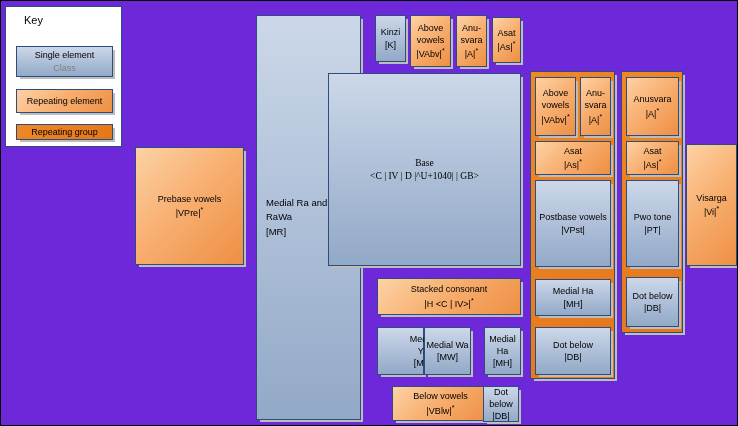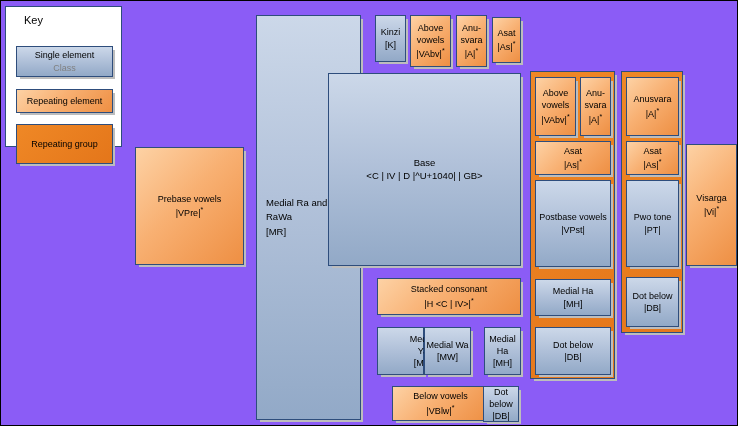--- a/index.html
+++ b/index.html
@@ -1,16 +1,16 @@
 <!DOCTYPE html>
 <html><head>
 <meta charset="utf-8">
 <style>
   html,body { margin:0; padding:0; background:#fff; font-family:"Liberation Sans", sans-serif; }
-  #stage { position:relative; width:738px; height:426px; background:#8b5cf6;
+  #stage { position:relative; width:738px; height:426px; background:#6d28d9;
            border:1px solid #000; box-sizing:border-box; overflow:hidden; }
 
   .bx { position:absolute; box-sizing:border-box; border:1.5px solid #2e4d7c;
         display:flex; flex-direction:column; align-items:center; justify-content:center;
         text-align:center; font-size:9px; line-height:1.35; color:#000;
         box-shadow:3px 3px 0 -1px #bdbdbd; }
   .blue { background:linear-gradient(to bottom, #ccd8e9 0%, #b2c2da 45%, #92a9c7 100%); }
   .org  { background:linear-gradient(135deg, #fdd2a5 0%, #f8b072 45%, #ee8f43 100%); }
   .grp  { background:linear-gradient(135deg, #ef8826 0%, #e4761a 100%); }
   .keybox { background:#ffffff; border:1px solid #2e4d7c; box-shadow:none;
@@ -19,26 +19,26 @@
   .code-line { white-space:nowrap; }
   .gray { color:#808080; }
   .ta-l { align-items:flex-start; text-align:left; padding-left:9px; }
   .wrapnarrow { max-width:62px; }
 
   
   #k-key      { left:4px;   top:5px;   width:117px; height:141px; }
   #k-title    { position:absolute; left:18px; top:6px; font-size:11px; color:#000; }
   #k-single   { left:10px;  top:39px;  width:97px;  height:31px; position:absolute; }
   #k-repel    { left:10px;  top:82px;  width:97px;  height:24px; position:absolute; }
-  #k-repgr    { left:10px;  top:117px; width:97px;  height:40px; position:absolute; }
+  #k-repgr    { left:10px;  top:117px; width:97px;  height:16px; position:absolute; }
 
   
   #b-prebase  { left:134px; top:146px; width:109px; height:118px; }
   #b-mr       { left:255px; top:14px;  width:105px; height:405px; z-index:1; font-size:9.5px; line-height:1.5; }
-  #b-base     { left:327px; top:72px;  width:193px; height:193px; z-index:2; font-size:9.5px; }
+  #b-base     { left:327px; top:72px;  width:193px; height:193px; z-index:2; font-size:9.5px;font-family:Liberation Serif, serif; }
 
   
   #b-kinzi    { left:374px; top:14px;  width:31px;  height:47px; }
   #b-abovet   { left:409px; top:14px;  width:41px;  height:52px; }
   #b-anut     { left:455px; top:14px;  width:31px;  height:52px; }
   #b-asatt    { left:491px; top:16px;  width:29px;  height:46px; }
 
   
   #g1         { left:529px; top:70px;  width:85px;  height:308px; }
   #g1-above   { left:4px;   top:5px;   width:41px;  height:59px; position:absolute; }

